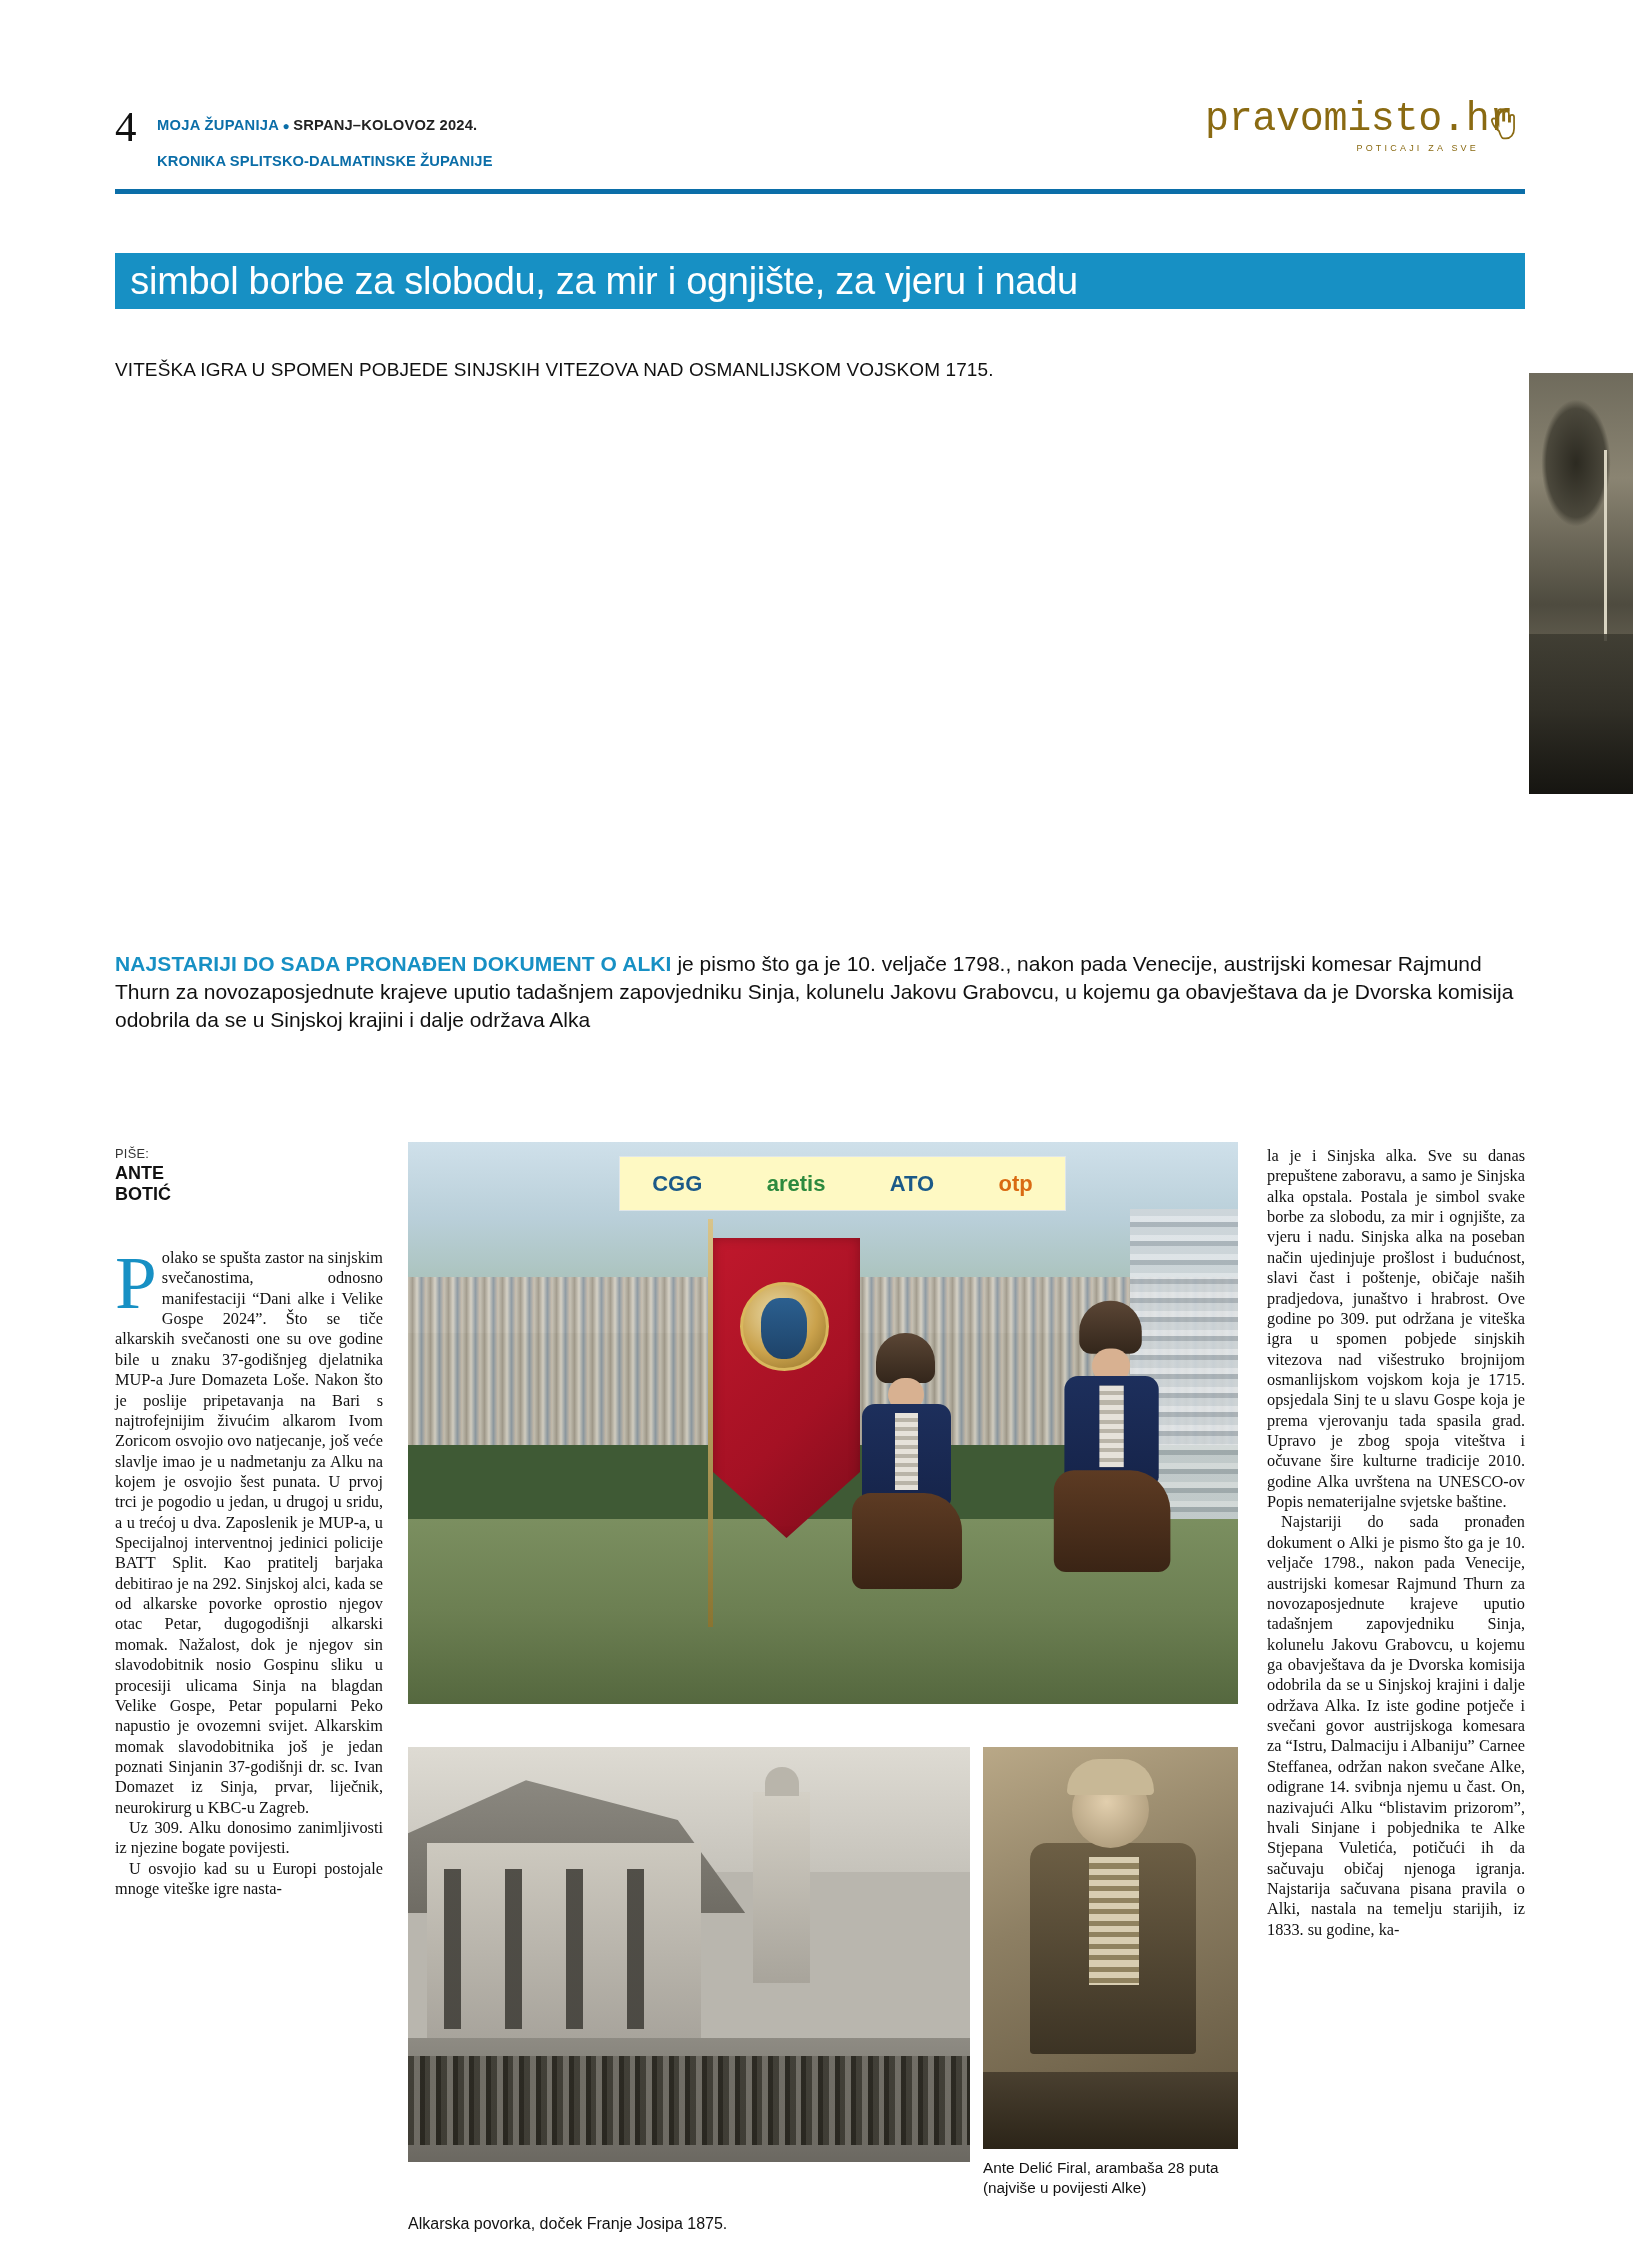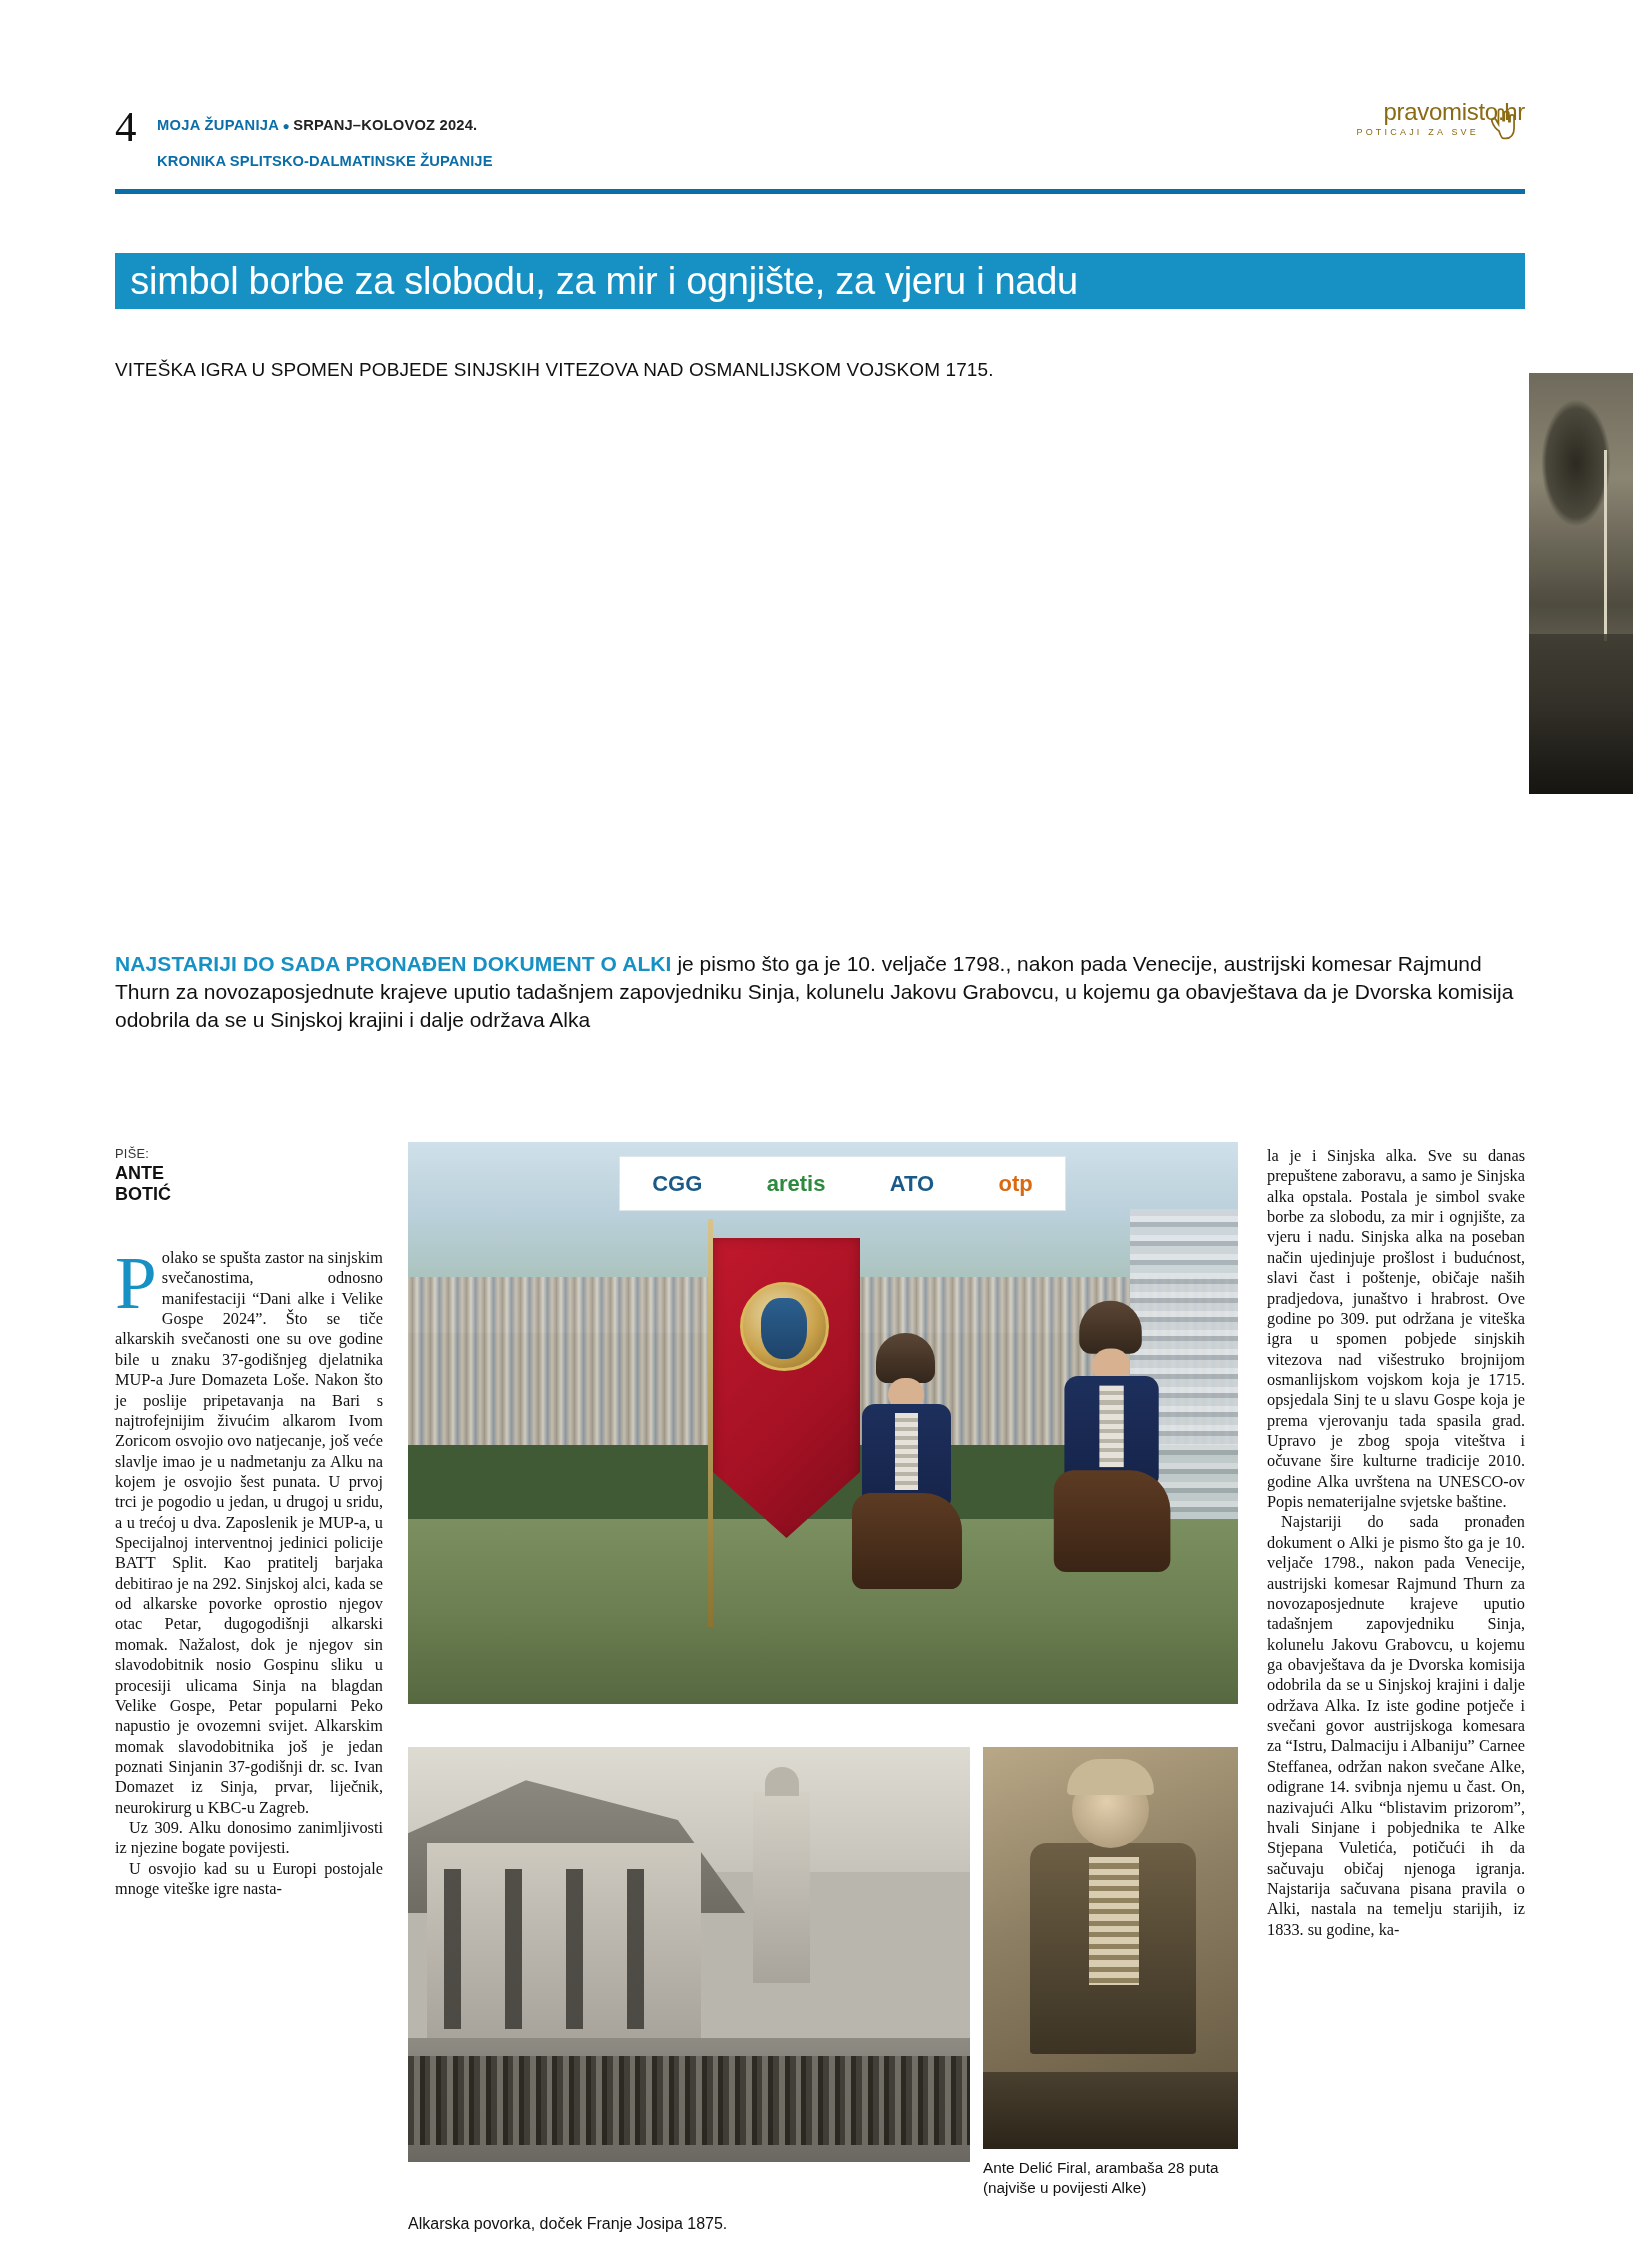--- a/index.html
+++ b/index.html
@@ -64,25 +64,26 @@
     font-weight: bold;
     margin-top: 20px;
   }
   .brand {
     position: absolute;
     right: 0; top: -14px;
     text-align: right;
     width: 332px;
   }
   .brand-name {
-    font-family: Liberation Sans, sans-serif;
-    font-size: 24px;
+    font-family: Liberation Mono, monospace;
+    font-size: 40px;
     color: #8a6a12;
     letter-spacing: -0.3px;
     line-height: 1;
+    text-align: center;
   }
   .brand-tag {
     font-family: "Liberation Sans", sans-serif;
     font-size: 9px;
     color: #8a6a12;
     letter-spacing: 3.2px;
     margin-top: 3.2px;
     margin-right: 46px;
   }
   .brand-hand {
@@ -264,21 +265,21 @@
     background: linear-gradient(180deg,#cfe0ea 0%, #b9cfd9 40%, #9fb9a6 100%);
   }
   .pm-crowdtop {
     position: absolute; left:0; top: 24%; width:100%; height: 30%;
     background: repeating-linear-gradient(90deg,
       #c9c3b6 0px, #a49c8e 4.5px, #d8d2c6 9px, #8f9aa3 13.4px, #cdbfae 18px);
     opacity: 0.95;
   }
   .pm-banner {
     position: absolute; left: 211px; top: 14px; width: 447px; height: 55px;
-    background: #ffffff;
+    background: #fef9c3;
     border: 1.9px solid #dfe6ea;
     display: flex; align-items: center; justify-content: space-around;
     font-family: "Liberation Sans", sans-serif; font-weight: bold; font-size: 22px; color: #1b5a88; text-align: center;
   }
   .pm-banner .seg { padding: 0 6.4px; }
   .pm-banner .seg.green { color: #2d8a3e; }
   .pm-banner .seg.orange { color: #d96a12; }
   .pm-ground {
     position: absolute; left:0; bottom: 0; width:100%; height: 33%;
     background: linear-gradient(180deg,#7b8f60 0%, #6c7f52 50%, #55683f 100%);

